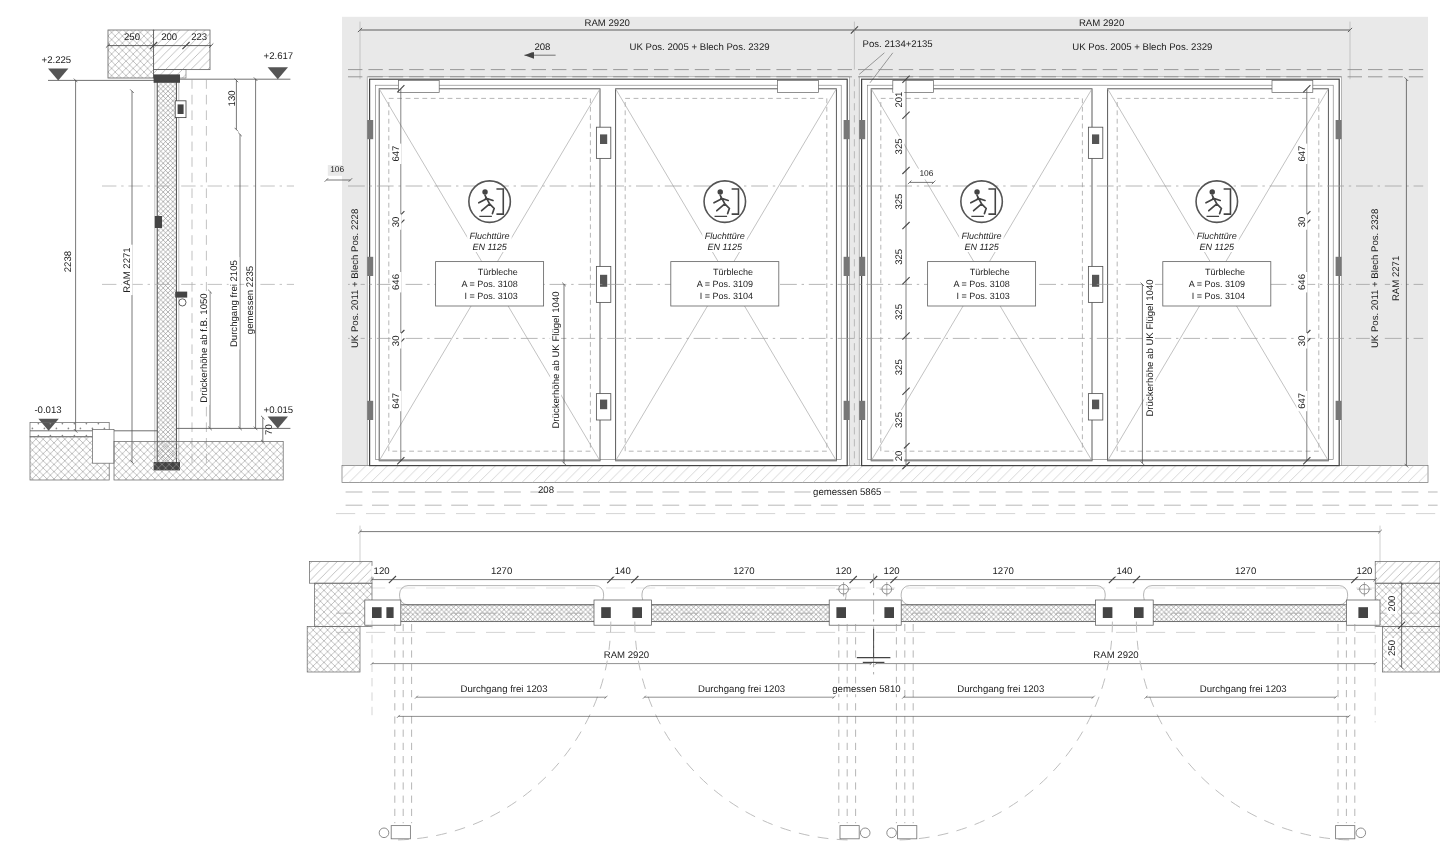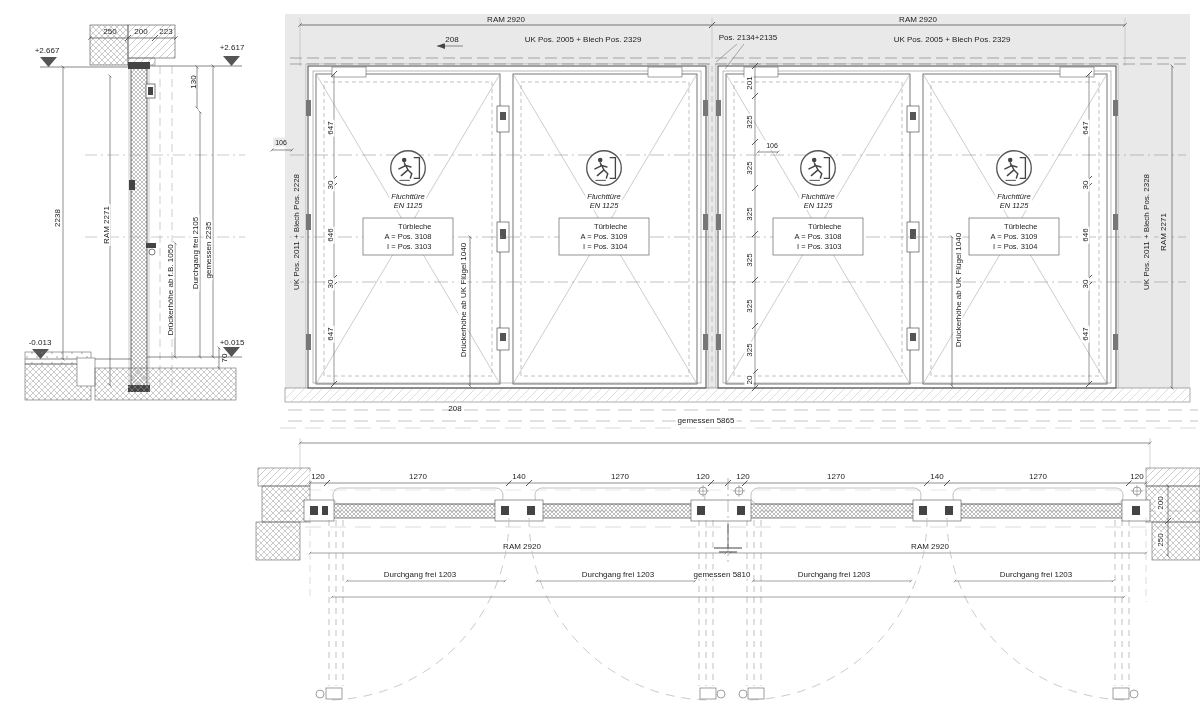--- a/index.html
+++ b/index.html
@@ -370,21 +370,21 @@
     <line x1="1165" y1="524" x2="1171" y2="518" stroke="#444" stroke-width="0.9"></line>
 
     <line x1="310" y1="517" x2="310" y2="600" stroke="#bbb" stroke-width="0.5" stroke-dasharray="7 5"></line>
     <line x1="1146" y1="517" x2="1146" y2="602" stroke="#bbb" stroke-width="0.5" stroke-dasharray="7 5"></line>
   </g>
 </svg>
 
 <div class="lbl h" style="left:110px;top:31px">250</div>
 <div class="lbl h" style="left:141px;top:31px">200</div>
 <div class="lbl h" style="left:166px;top:31px">223</div>
-<div class="lbl h" style="left:47px;top:50px">+2.667</div>
+<div class="lbl h" style="left:47px;top:50px">+2.225</div>
 <div class="lbl h" style="left:232px;top:47px">+2.617</div>
 <div class="lbl v" style="left:193px;top:82px">130</div>
 <div class="lbl v" style="left:57px;top:218px">2238</div>
 <div class="lbl v bgw" style="left:106px;top:225px">RAM 2271</div>
 <div class="lbl v bgw" style="left:195px;top:253px">Durchgang frei 2105</div>
 <div class="lbl v bgw" style="left:208px;top:250px">gemessen 2235</div>
 <div class="lbl v bgw" style="left:170px;top:290px">Drückerhöhe ab f.B. 1050</div>
 <div class="lbl h" style="left:40px;top:342px">-0.013</div>
 <div class="lbl h" style="left:232px;top:342px">+0.015</div>
 <div class="lbl v" style="left:224px;top:358px">70</div>
@@ -424,21 +424,21 @@
 
 <div class="lbl h it bgw" style="left:408px;top:201px"><span>Fluchttüre</span><br><span>EN 1125</span></div>
 <div class="lbl h it bgw" style="left:604px;top:201px"><span>Fluchttüre</span><br><span>EN 1125</span></div>
 <div class="lbl h it bgw" style="left:818px;top:201px"><span>Fluchttüre</span><br><span>EN 1125</span></div>
 <div class="lbl h it bgw" style="left:1014px;top:201px"><span>Fluchttüre</span><br><span>EN 1125</span></div>
 <div class="lbl h plate" style="left:408px;top:237px"><span>Türbleche</span><br><span>A = Pos. 3108</span><br><span>I = Pos. 3103</span></div>
 <div class="lbl h plate" style="left:604px;top:237px"><span>Türbleche</span><br><span>A = Pos. 3109</span><br><span>I = Pos. 3104</span></div>
 <div class="lbl h plate" style="left:818px;top:237px"><span>Türbleche</span><br><span>A = Pos. 3108</span><br><span>I = Pos. 3103</span></div>
 <div class="lbl h plate" style="left:1014px;top:237px"><span>Türbleche</span><br><span>A = Pos. 3109</span><br><span>I = Pos. 3104</span></div>
 
-<div class="lbl h bgw" style="left:706px;top:420px">gemessen 5865</div>
+<div class="lbl h bgw" style="left:706px;top:410px">gemessen 5865</div>
 <div class="lbl h bgw" style="left:318px;top:476px">120</div>
 <div class="lbl h bgw" style="left:418px;top:476px">1270</div>
 <div class="lbl h bgw" style="left:519px;top:476px">140</div>
 <div class="lbl h bgw" style="left:620px;top:476px">1270</div>
 <div class="lbl h bgw" style="left:703px;top:476px">120</div>
 <div class="lbl h bgw" style="left:743px;top:476px">120</div>
 <div class="lbl h bgw" style="left:836px;top:476px">1270</div>
 <div class="lbl h bgw" style="left:937px;top:476px">140</div>
 <div class="lbl h bgw" style="left:1038px;top:476px">1270</div>
 <div class="lbl h bgw" style="left:1137px;top:476px">120</div>

